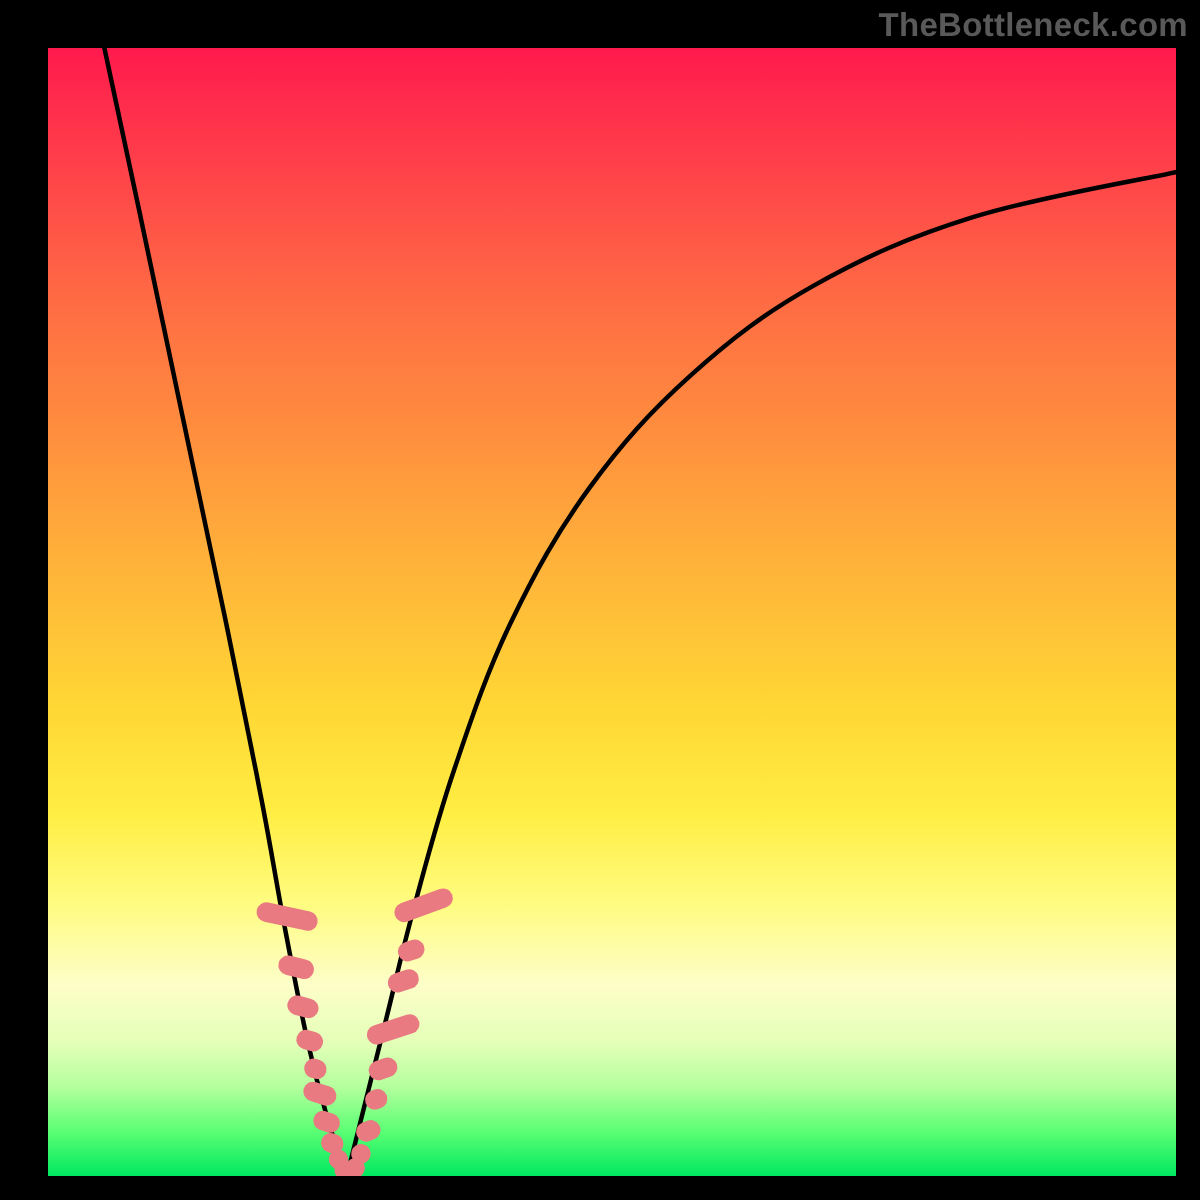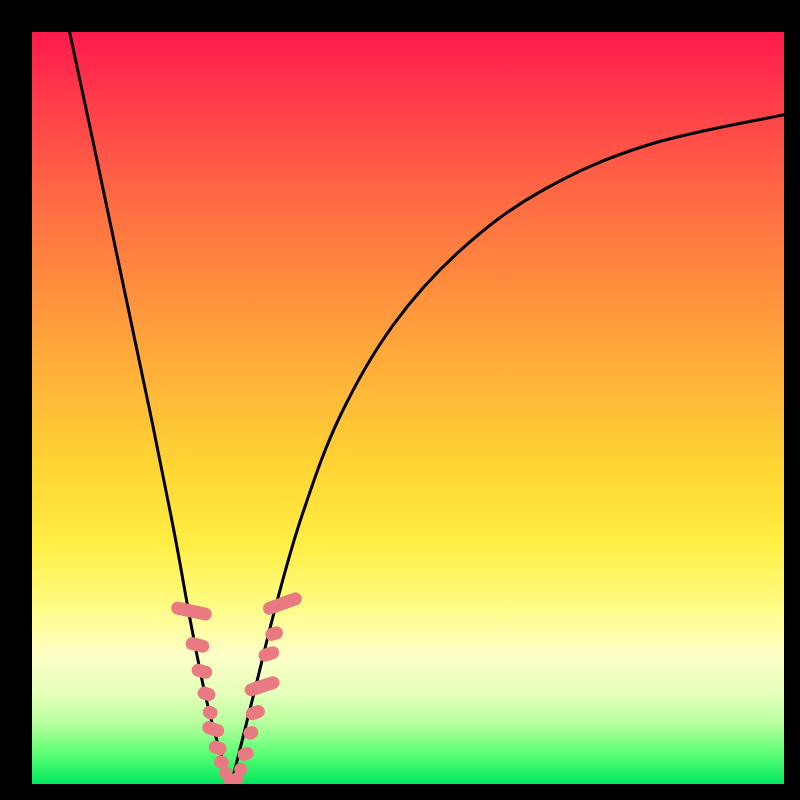--- a/index.html
+++ b/index.html
@@ -87,13 +87,14 @@
           <rect x="207.07" y="713.65" width="13" height="16.54" rx="6.50" ry="6.50" fill="#e97a81" transform="rotate(68 213.57 721.92)"></rect>
           <rect x="212.33" y="693.34" width="13" height="15.04" rx="6.50" ry="6.50" fill="#e97a81" transform="rotate(70 218.83 700.86)"></rect>
           <rect x="216.84" y="670.78" width="13" height="19.55" rx="6.50" ry="6.50" fill="#e97a81" transform="rotate(71 223.34 680.56)"></rect>
           <rect x="223.61" y="636.19" width="13" height="36.10" rx="6.50" ry="6.50" fill="#e97a81" transform="rotate(72 230.11 654.24)"></rect>
           <rect x="230.38" y="611.38" width="13" height="21.06" rx="6.50" ry="6.50" fill="#e97a81" transform="rotate(72 236.88 621.90)"></rect>
           <rect x="235.64" y="592.58" width="13" height="18.05" rx="6.50" ry="6.50" fill="#e97a81" transform="rotate(71 242.14 601.60)"></rect>
           <rect x="243.92" y="551.22" width="13" height="40.61" rx="6.50" ry="6.50" fill="#e97a81" transform="rotate(70 250.42 571.52)"></rect>
         </g>
     </svg>
   </div>
+  <div class="watermark">TheBottleneck.com</div>
 </div>
 
 </body></html>

